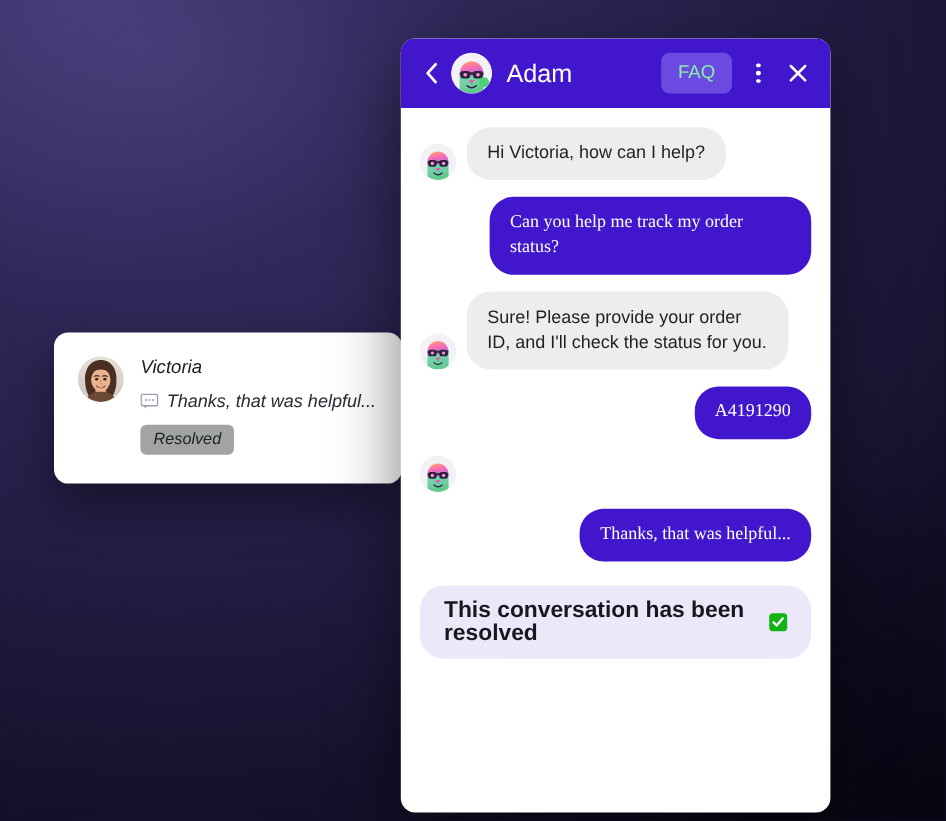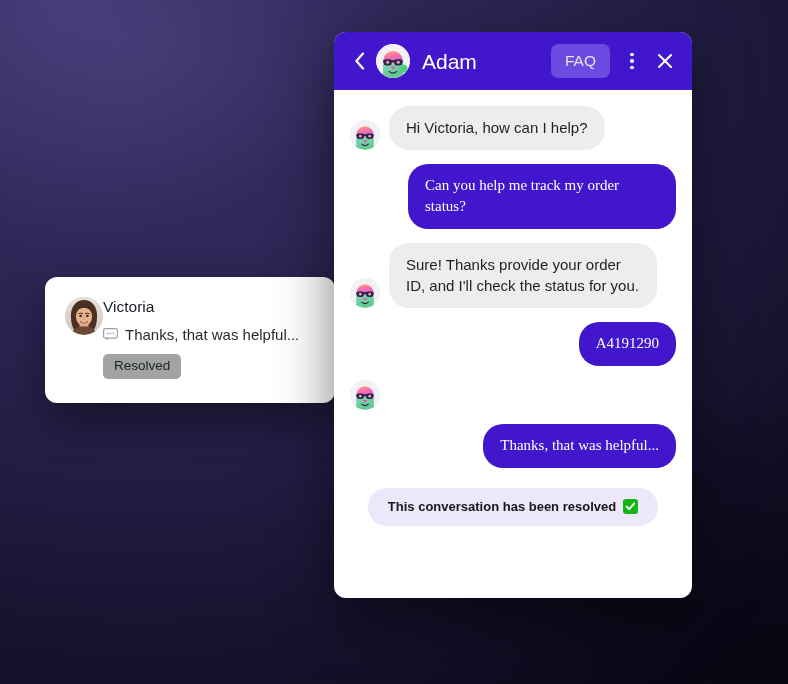--- a/index.html
+++ b/index.html
@@ -44,21 +44,21 @@
   .vc-row { display: flex; align-items: flex-start; }
   #victoria-avatar {
     width: 38px; height: 38px;
     border-radius: 50%;
     flex: 0 0 38px;
     overflow: hidden;
     background: #d8d2cd;
     position: relative;
   }
   #victoria-avatar svg { display: block; width: 38px; height: 38px; }
-  .vc-body { padding-top: 1px; }
+  .vc-body { margin-left: 14px; padding-top: 1px; font-style: italic; }
   #victoria-name {
     font-size: 15.5px;
     color: #1c1c24;
     line-height: 1.2;
   }
   .vc-msg-line {
     display: flex;
     align-items: center;
     margin-top: 9px;
   }
@@ -84,21 +84,21 @@
     border-radius: 5px;
     line-height: 1.1;
   }
 
   
   #chat-panel {
     position: absolute;
     left: 334px;
     top: 32px;
     width: 358px;
-    height: 566px;
+    height: 645px;
     background: #ffffff;
     border-radius: 12px;
     box-shadow: 0 22px 55px rgba(0,0,0,0.50);
     z-index: 3;
     display: flex;
     flex-direction: column;
     overflow: hidden;
   }
 
   
@@ -126,21 +126,21 @@
   #header-avatar svg { display:block; width:34px; height:34px; }
   #header-title {
     color: #ffffff;
     font-size: 21px;
     margin-left: 12px;
     flex: 1 1 auto;
     line-height: 1;
   }
   #faq-button {
     background: #6a4ae0;
-    color: #e5e5e5;
+    color: #86efac;
     font-size: 15.5px;
     padding: 9px 14px;
     border-radius: 7px;
     border: none;
     line-height: 1;
     font-family: inherit;
     flex: 0 0 auto;
   }
   #kebab-button {
     width: 26px; height: 26px;
@@ -204,21 +204,21 @@
   }
 
   #resolved-banner-row {
     display: flex;
     justify-content: center;
     margin-top: 6px;
   }
   #resolved-banner {
     background: #ece7f9;
     color: #17171d;
-    font-size: 13px;
+    font-size: 19px;
     font-weight: bold;
     padding: 11px 20px 12px;
     border-radius: 20px;
     display: flex;
     align-items: center;
     gap: 7px;
     line-height: 1;
   }
   #resolved-check {
     width: 15px; height: 15px;
@@ -405,21 +405,21 @@
             <rect x="7.2" y="16.2" width="19.6" height="2" rx="1" fill="#2f2340"></rect>
             <rect x="7.6" y="15.2" width="8.2" height="6.2" rx="2.4" fill="#2f2340"></rect>
             <rect x="18.2" y="15.2" width="8.2" height="6.2" rx="2.4" fill="#2f2340"></rect>
             <circle cx="11.7" cy="18.3" r="1.5" fill="#ff9ad0"></circle>
             <circle cx="22.3" cy="18.3" r="1.5" fill="#ff9ad0"></circle>
             <path d="M14.4 22.6 h5.2 l-2.6 3.4 Z" fill="#e05fb0"></path>
             <path d="M13.2 27.4 q3.8 3.4 7.6 0" stroke="#2f2340" stroke-width="1.2" fill="none" stroke-linecap="round"></path>
           </g>
         </svg>
       </div>
-      <div class="bubble bot">Sure! Thanks provide your order ID, and I'll check the status for you.</div>
+      <div class="bubble bot">Sure! Please provide your order ID, and I'll check the status for you.</div>
     </div>
 
     <div class="msg-row user">
       <div class="bubble user">A4191290</div>
     </div>
 
     <div class="msg-row bot">
       <div class="msg-avatar">
         <svg viewBox="0 0 34 34" xmlns="http://www.w3.org/2000/svg">
           <clipPath id="m4Clip">

